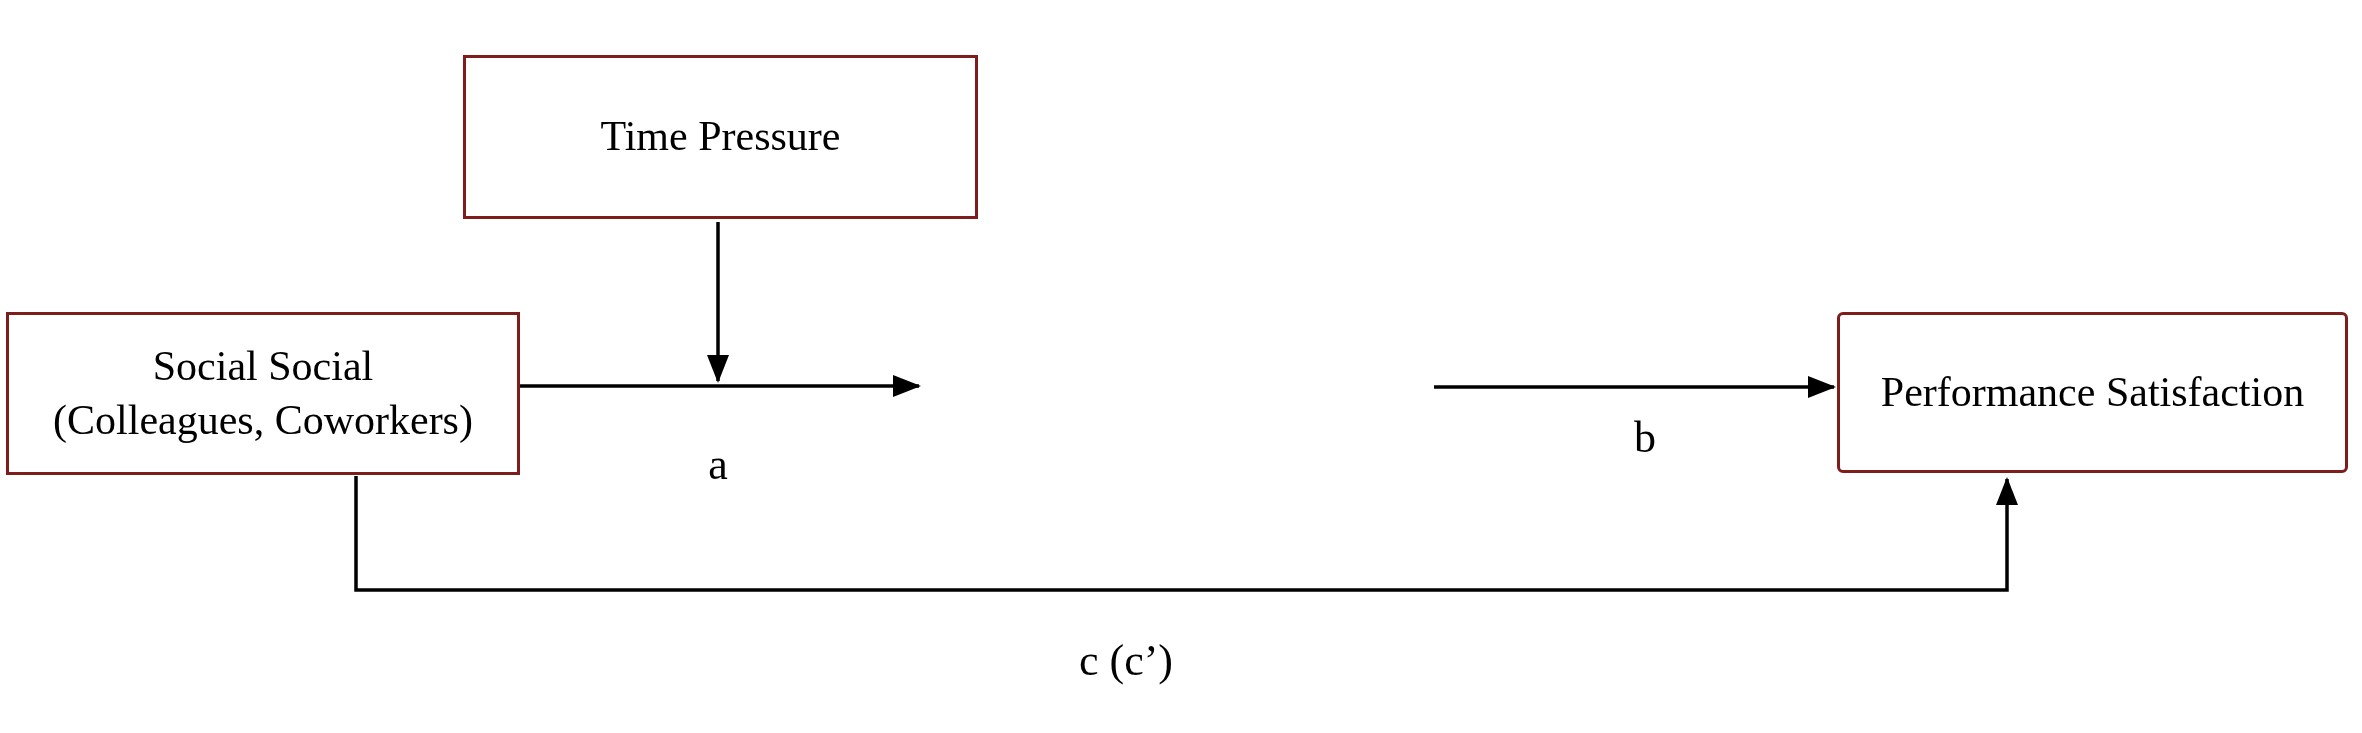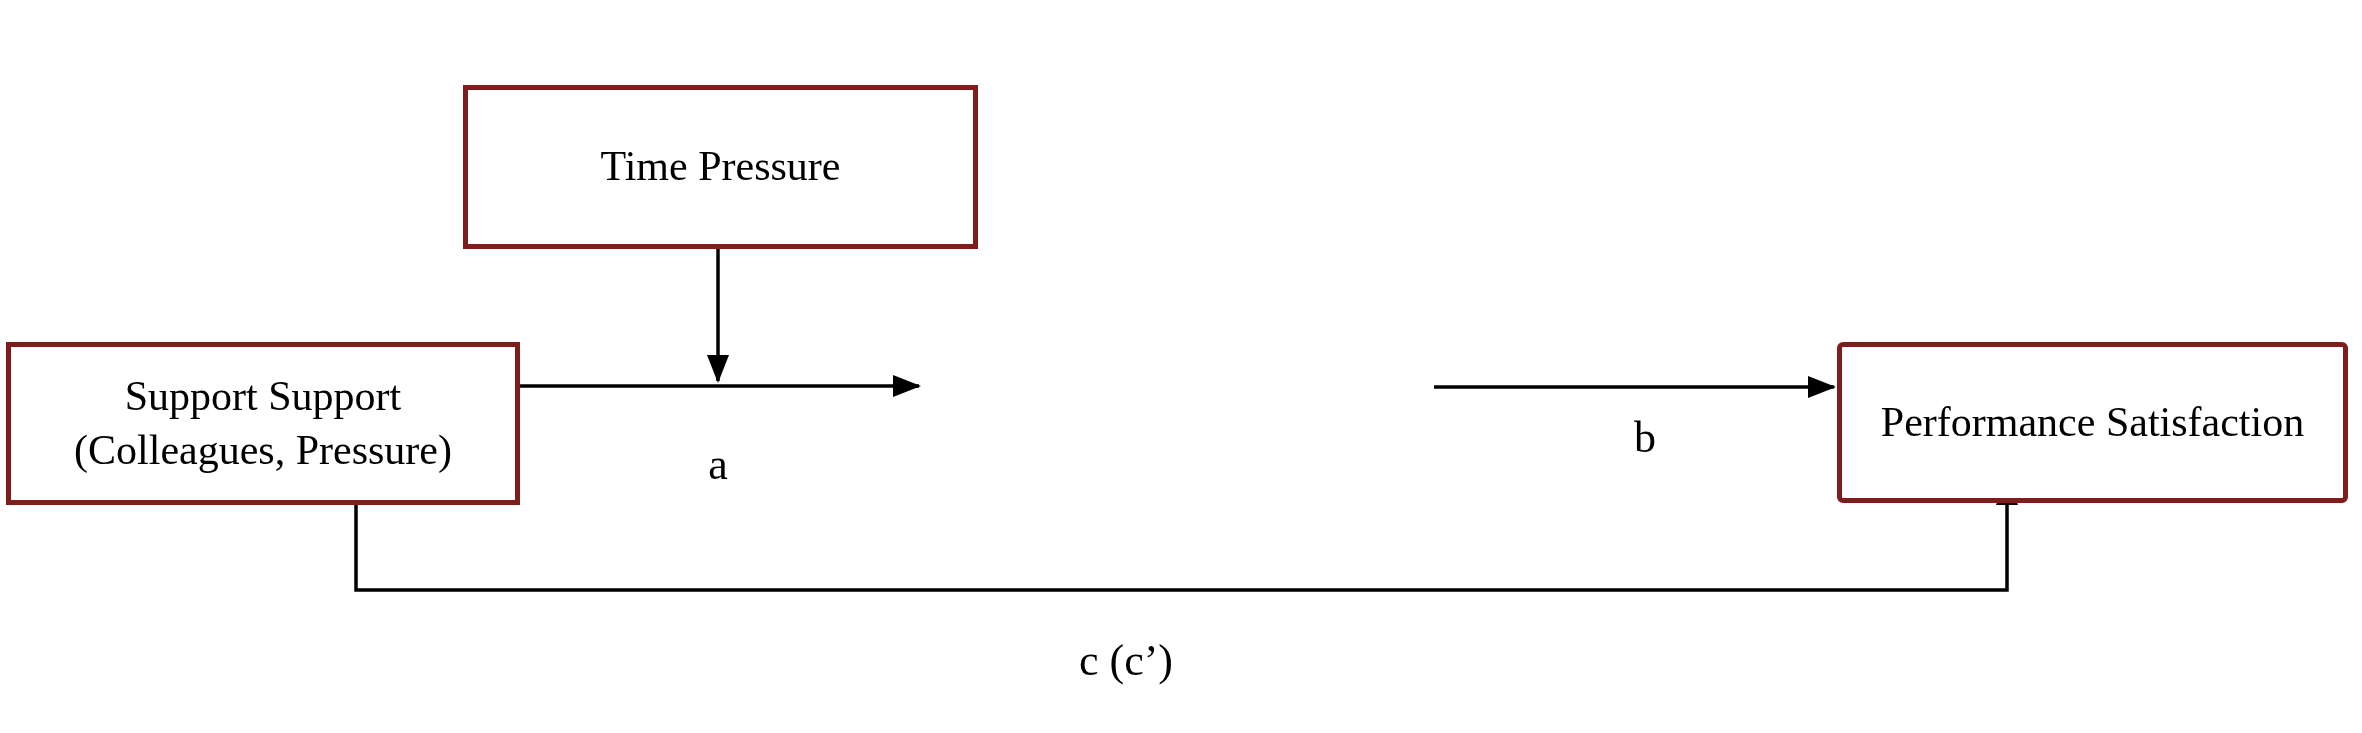--- a/index.html
+++ b/index.html
@@ -24,30 +24,29 @@
     height: 733px;
   }
   .arrows line, .arrows path.connector {
     stroke: #000000;
     stroke-width: 3.5;
     fill: none;
   }
   .node {
     position: absolute;
     box-sizing: border-box;
-    border: 5px solid #7f1d1d;
+    border: 3px solid #7f1d1d;
     background: #ffffff;
     display: flex;
     flex-direction: column;
     align-items: center;
     justify-content: center;
     text-align: center;
     font-size: 42px;
     line-height: 1.28;
-    margin-top: 30px;
   }
   .node-time-pressure {
     left: 463px; top: 55px; width: 515px; height: 164px;
   }
   .node-social-support {
     left: 6px; top: 312px; width: 514px; height: 163px;
   }
   .node-self-efficacy {
     left: 922px; top: 311px; width: 512px; height: 162px;
   }
@@ -84,22 +83,22 @@
     <line x1="1434" y1="387" x2="1834" y2="387" marker-end="url(#ah)"></line>
 
     <path class="connector" d="M356,476 L356,590 L2007,590 L2007,479" marker-end="url(#ah)"></path>
   </svg>
 
   <div class="node node-time-pressure">
     <span>Time Pressure</span>
   </div>
 
   <div class="node node-social-support">
-    <span>Support Support</span>
-    <span>(Colleagues, Pressure)</span>
+    <span>Social Social</span>
+    <span>(Colleagues, Coworkers)</span>
   </div>
 
 
   <div class="node node-performance-satisfaction">
     <span>Performance Satisfaction</span>
   </div>
 
   <div class="edge-label edge-label-a">a</div>
   <div class="edge-label edge-label-b">b</div>
   <div class="edge-label edge-label-c">c (c’)</div>

